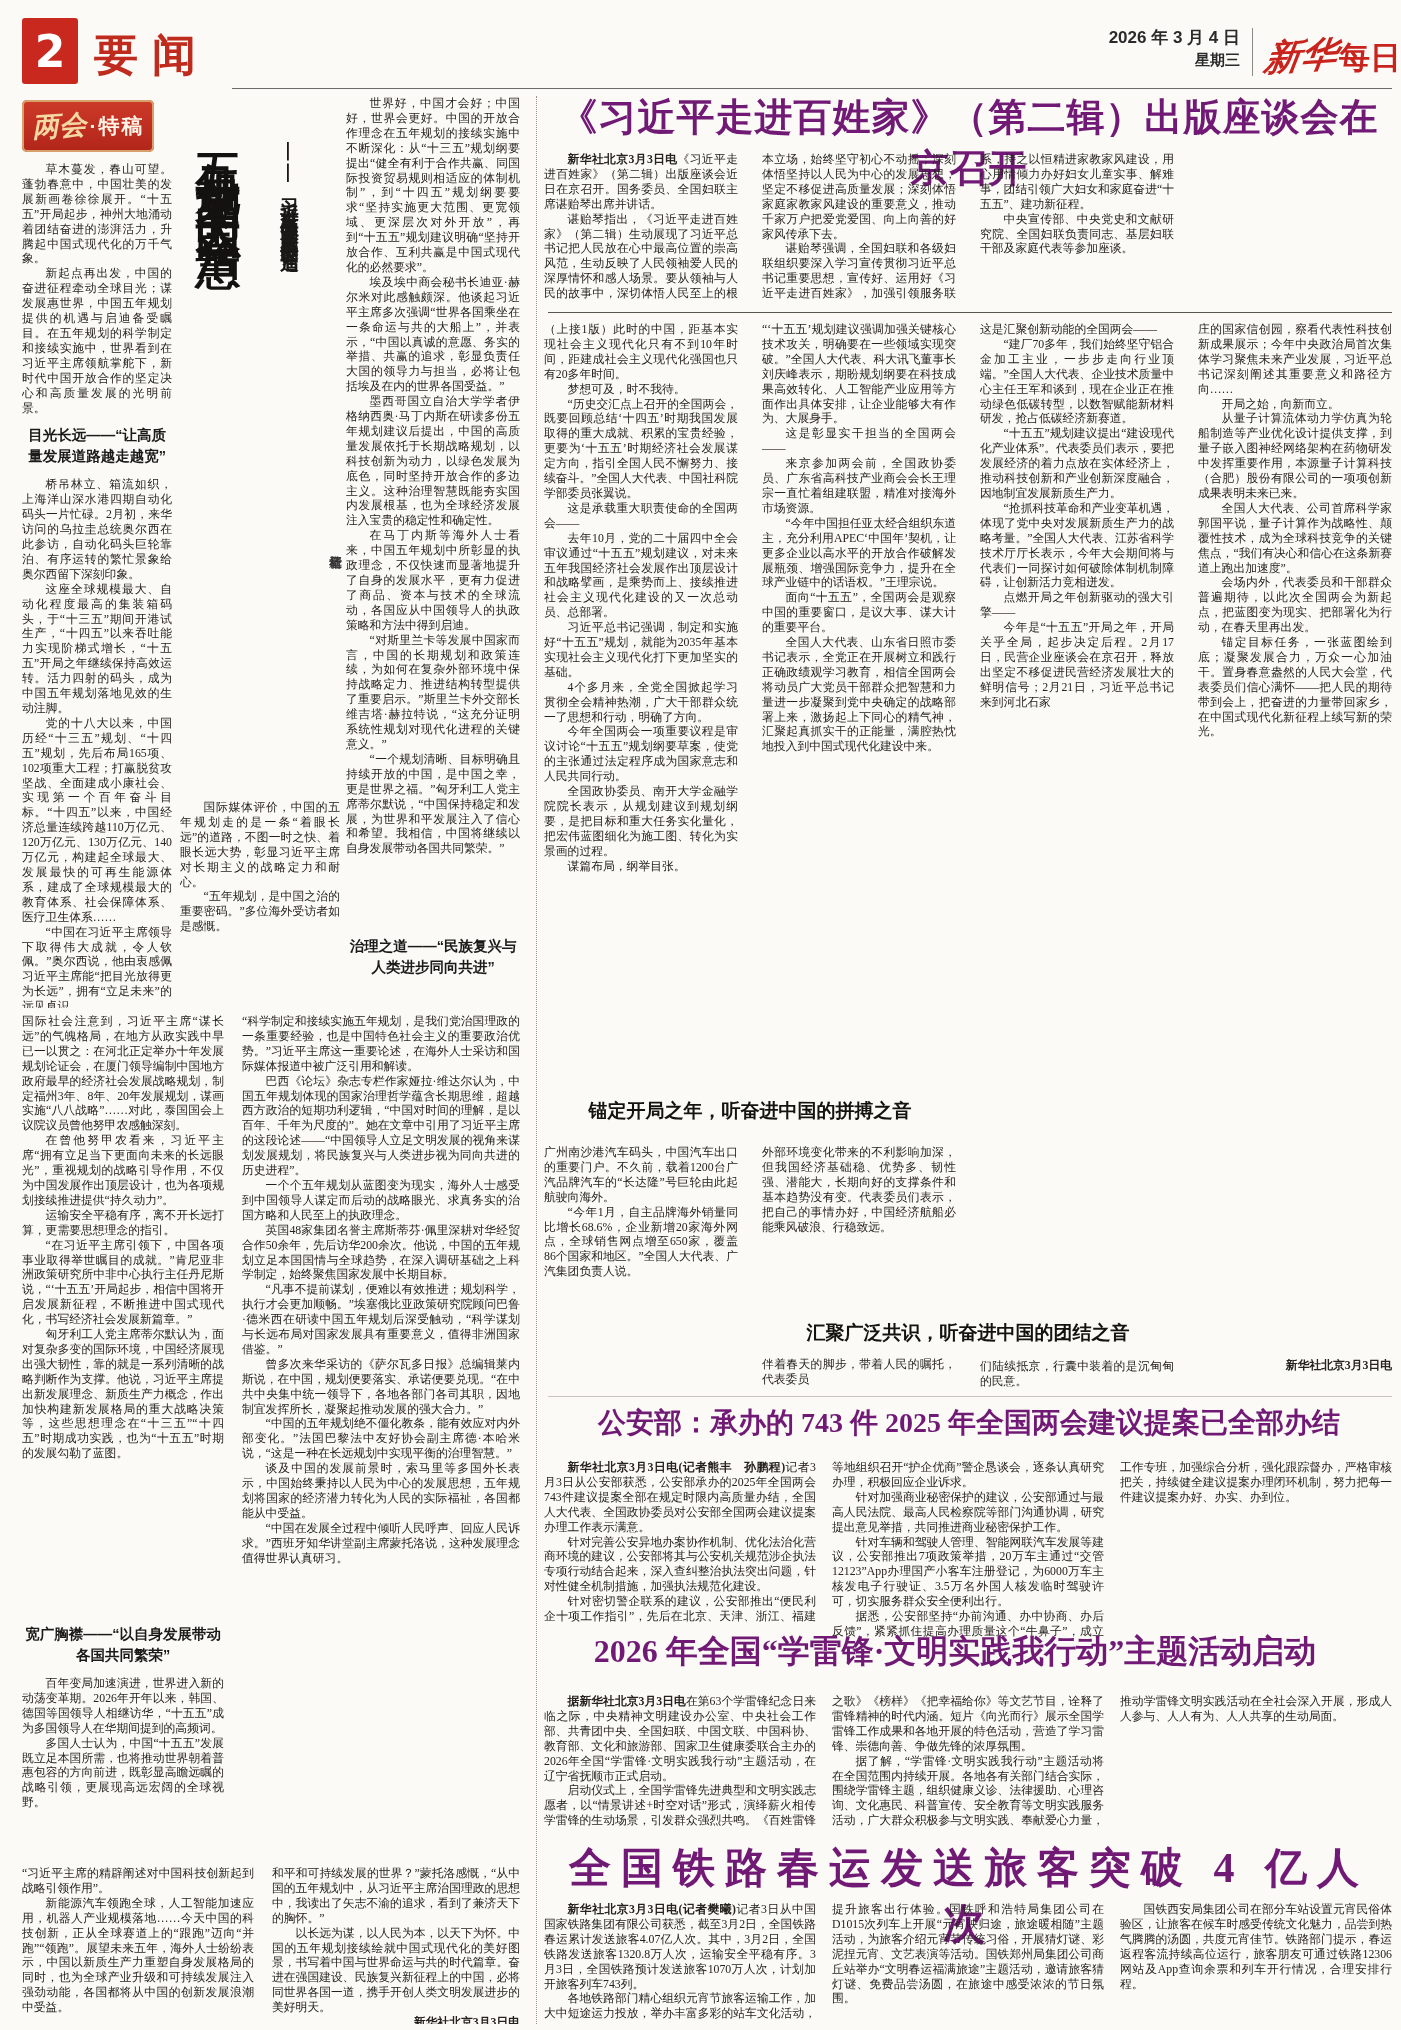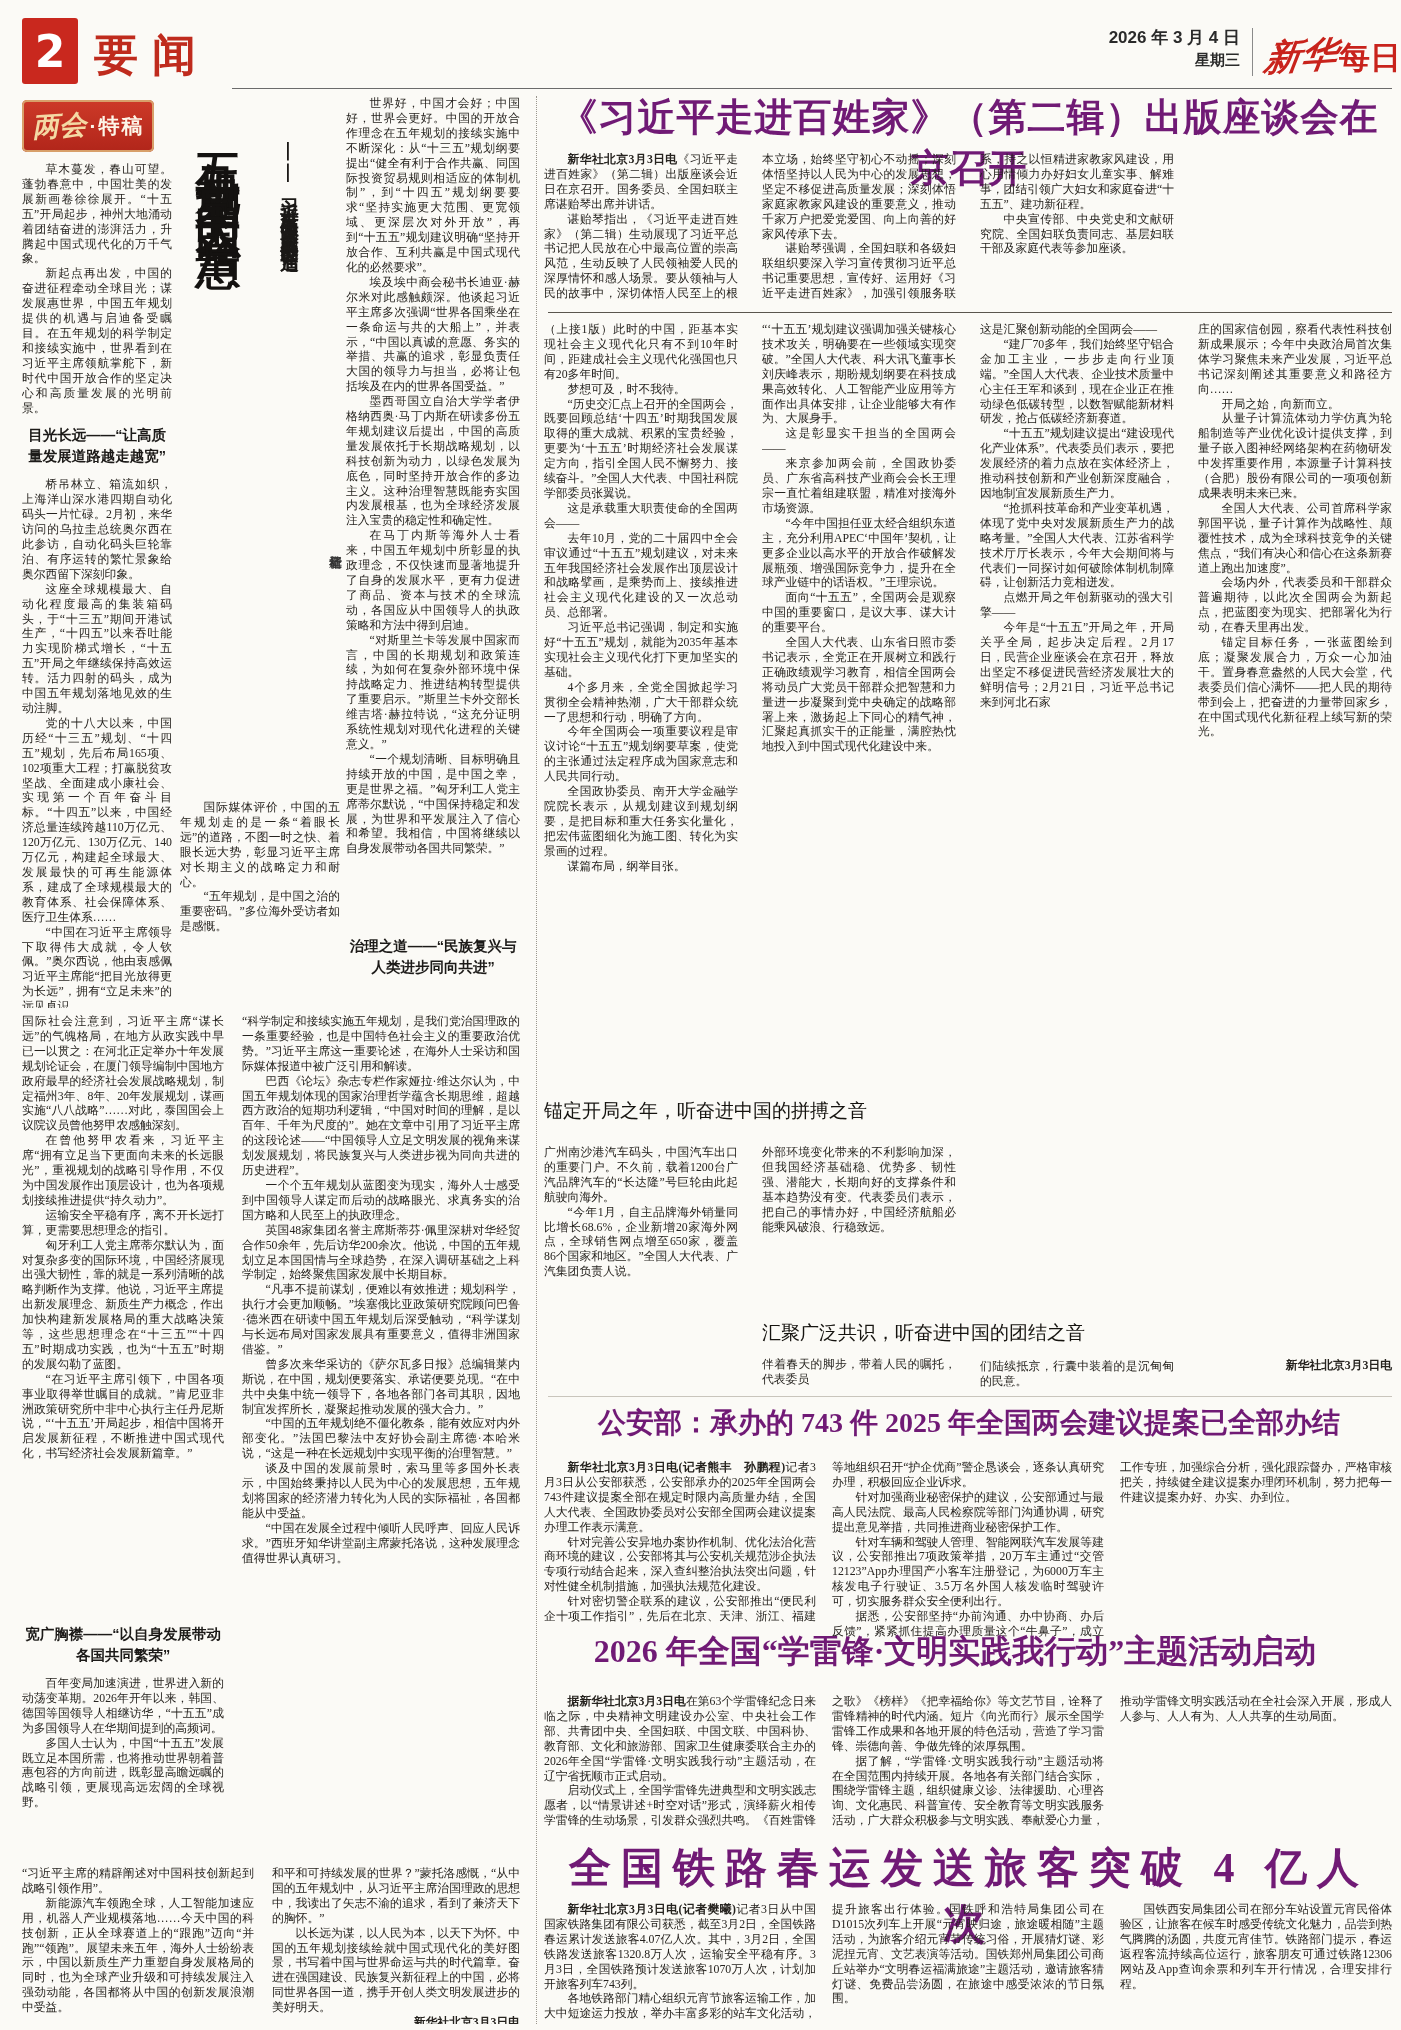--- a/index.html
+++ b/index.html
@@ -45,22 +45,22 @@
   .rule{position:absolute;height:0;border-top:1px solid #5a564e;}
   .r-bxj{left:548px;top:312px;width:844px;}
   .r-gab{left:548px;top:1396px;width:844px;border-top-color:#c9c5bc;}
   .multicol{position:absolute;text-align:justify;font-size:11.8px;line-height:14.9px;column-fill:auto;}
   .multicol p{margin:0;text-indent:2em;}
   .cols4{column-count:4;column-gap:24px;}
   .cols3{column-count:3;column-gap:16px;}
   .sj{position:absolute;left:544px;top:322px;width:848px;height:1068px;}
   .sj .c{position:absolute;top:0;width:194px;text-align:justify;font-size:11.8px;line-height:14.9px;}
   .sj .c p{margin:0;text-indent:2em;}
-  .sj-sub{position:absolute;font-family:"Liberation Sans","DejaVu Sans",sans-serif;font-weight:normal;
-          font-size:19px;text-align:left;color:#15130f;}
+  .sj-sub{position:absolute;font-family:"Liberation Sans","DejaVu Sans",sans-serif;font-weight:bold;
+          font-size:19px;text-align:center;color:#15130f;}
   b{font-family:inherit;}
 </style>
 </head>
 <body>
 
 <div class="page">
 
   <div class="pagenum">2</div>
   <div class="section-title">要闻</div>
   <div class="header-rule"></div>
@@ -113,22 +113,22 @@
         <p>“一个规划清晰、目标明确且持续开放的中国，是中国之幸，更是世界之福。”匈牙利工人党主席蒂尔默说，“中国保持稳定和发展，为世界和平发展注入了信心和希望。我相信，中国将继续以自身发展带动各国共同繁荣。”</p>
       </div>
     <div class="subhead-sm">治理之道——“民族复兴与人类进步同向共进”</div>
   </div>
 
   <div class="col" style="left:22px;top:1014px;width:202px;height:844px;">
     <div class="clip" style="height:600px;">
         <p style="text-indent: 0px;">国际社会注意到，习近平主席“谋长远”的气魄格局，在地方从政实践中早已一以贯之：在河北正定举办十年发展规划论证会，在厦门领导编制中国地方政府最早的经济社会发展战略规划，制定福州3年、8年、20年发展规划，谋画实施“八八战略”……对此，泰国国会上议院议员曾他努甲农感触深刻。</p>
         <p>在曾他努甲农看来，习近平主席“拥有立足当下更面向未来的长远眼光”，重视规划的战略引导作用，不仅为中国发展作出顶层设计，也为各项规划接续推进提供“持久动力”。</p>
         <p>运输安全平稳有序，离不开长远打算，更需要思想理念的指引。</p>
+        <p>“在习近平主席引领下，中国各项事业取得举世瞩目的成就。”肯尼亚非洲政策研究所中非中心执行主任丹尼斯说，“‘十五五’开局起步，相信中国将开启发展新征程，不断推进中国式现代化，书写经济社会发展新篇章。”</p>
         <p>匈牙利工人党主席蒂尔默认为，面对复杂多变的国际环境，中国经济展现出强大韧性，靠的就是一系列清晰的战略判断作为支撑。他说，习近平主席提出新发展理念、新质生产力概念，作出加快构建新发展格局的重大战略决策等，这些思想理念在“十三五”“十四五”时期成功实践，也为“十五五”时期的发展勾勒了蓝图。</p>
-        <p>“在习近平主席引领下，中国各项事业取得举世瞩目的成就。”肯尼亚非洲政策研究所中非中心执行主任丹尼斯说，“‘十五五’开局起步，相信中国将开启发展新征程，不断推进中国式现代化，书写经济社会发展新篇章。”</p>
       </div>
     <div class="subhead-sm">宽广胸襟——“以自身发展带动各国共同繁荣”</div>
     <div class="clip" style="height:170px;">
         <p>百年变局加速演进，世界进入新的动荡变革期。2026年开年以来，韩国、德国等国领导人相继访华，“十五五”成为多国领导人在华期间提到的高频词。</p>
         <p>多国人士认为，中国“十五五”发展既立足本国所需，也将推动世界朝着普惠包容的方向前进，既彰显高瞻远瞩的战略引领，更展现高远宏阔的全球视野。</p>
       </div>
   </div>
 
   <div class="col" style="left:242px;top:1014px;width:278px;height:844px;">
     <div>

